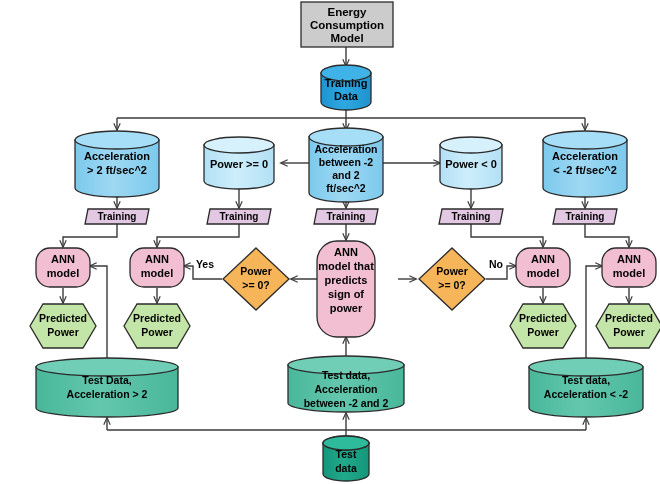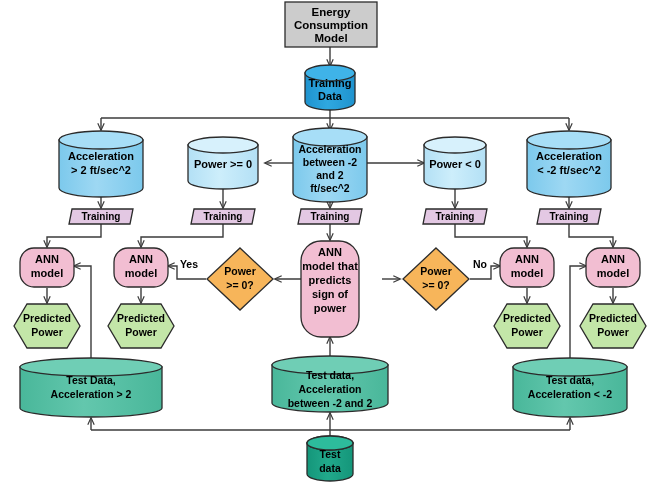--- a/index.html
+++ b/index.html
@@ -6,20 +6,21 @@
     margin: 0;
     padding: 0;
     background: #ffffff;
   }
   #canvas {
     position: relative;
     width: 524px;
     height: 484px;
     background: #ffffff;
     font-family: "Liberation Sans", sans-serif;
+    margin-left: 16px;
   }
   svg#diagram {
     display: block;
     width: 660px;
     height: 484px;
   }
   .node-label {
     font-family: "Liberation Sans", sans-serif;
     font-weight: bold;
     fill: #000000;

